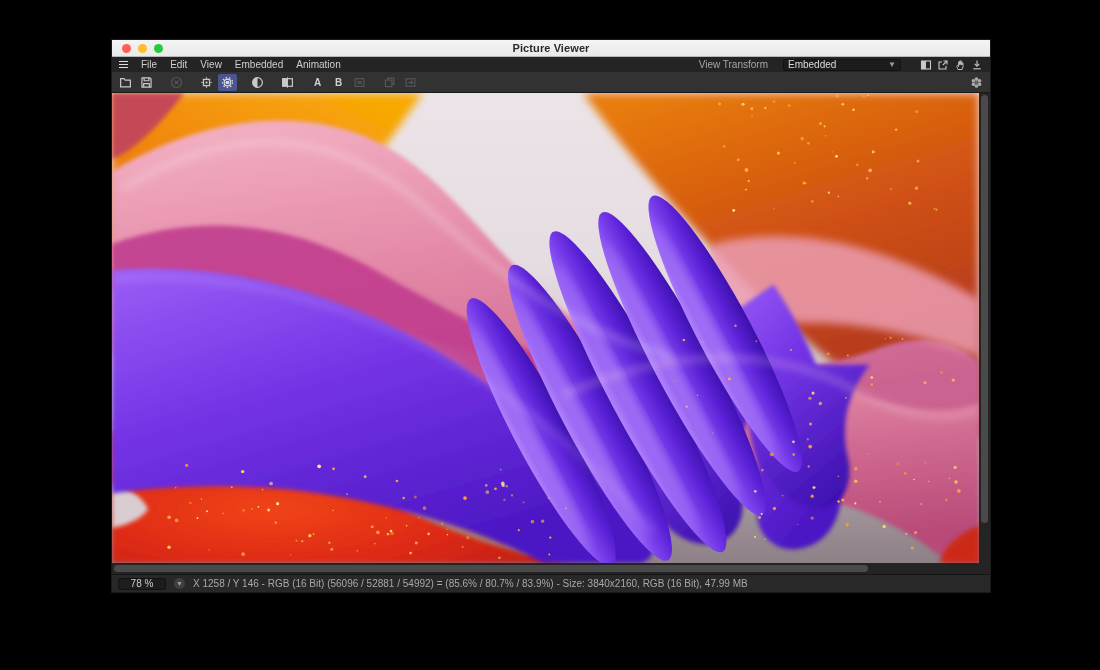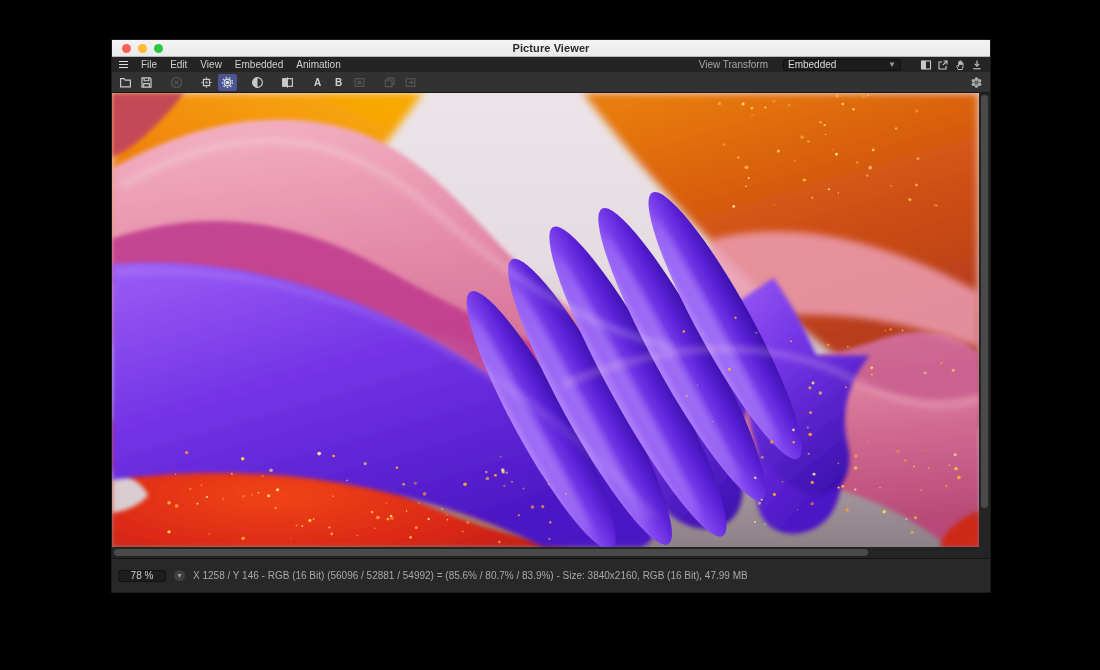--- a/index.html
+++ b/index.html
@@ -67,21 +67,21 @@
   .vthumb {
     position:absolute; left:2px; right:2px; top:2px; height:91%;
     background:#4a4a4a; border-radius:4px;
   }
   .hthumb {
     position:absolute; top:2px; bottom:2px; left:2px; width:87%;
     background:#4a4a4a; border-radius:4px;
   }
   
   .statusbar {
-    height:34px; background:#282828; border-top:1px solid #151515;
+    height:18px; background:#282828; border-top:1px solid #151515;
     display:flex; align-items:center; padding:0 6px; gap:8px;
     flex:0 0 auto; font-size:10px; color:#a8a8a8;
   }
   .zoombox {
     width:48px; height:12px; background:#1d1d1d; border:1px solid #121212;
     border-radius:2px; color:#cccccc; display:flex; align-items:center;
     justify-content:center; font-size:10px;
   }
   .zoomdrop {
     width:11px; height:11px; border-radius:50%; background:#3f3f3f;

